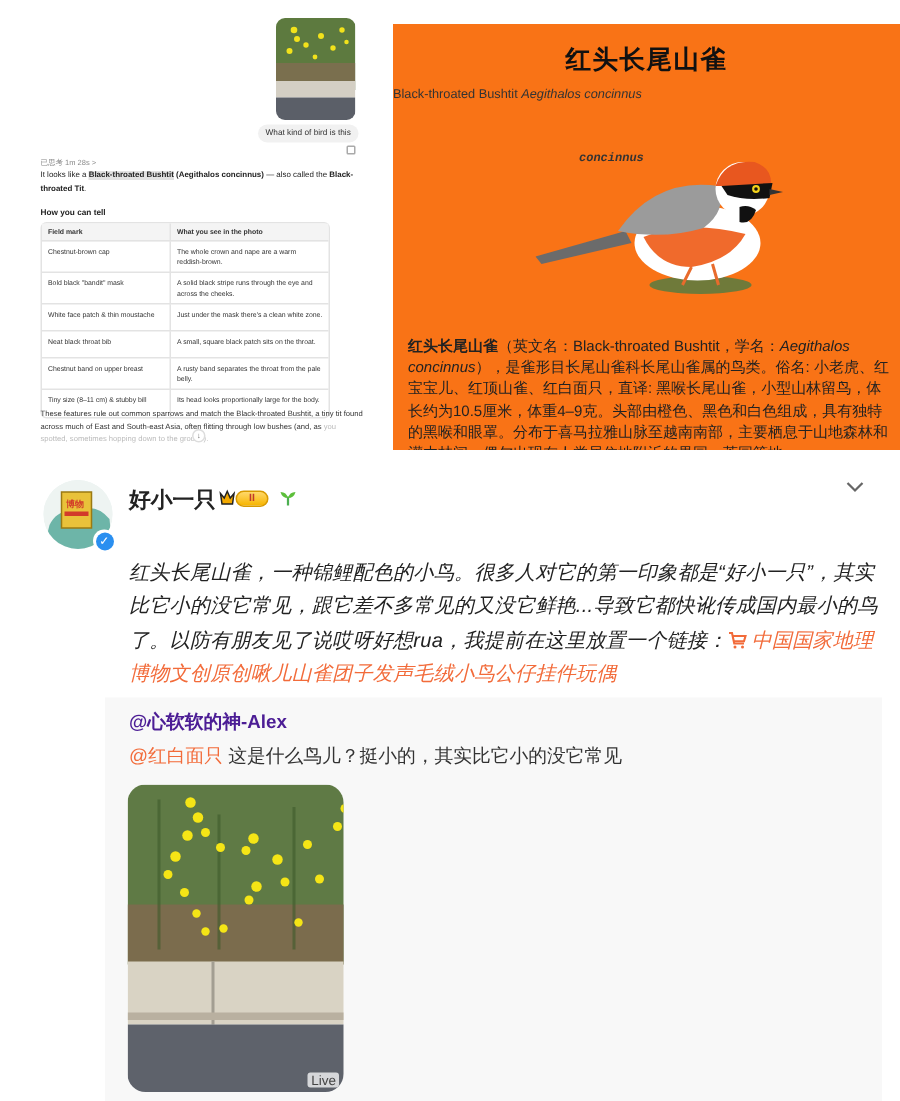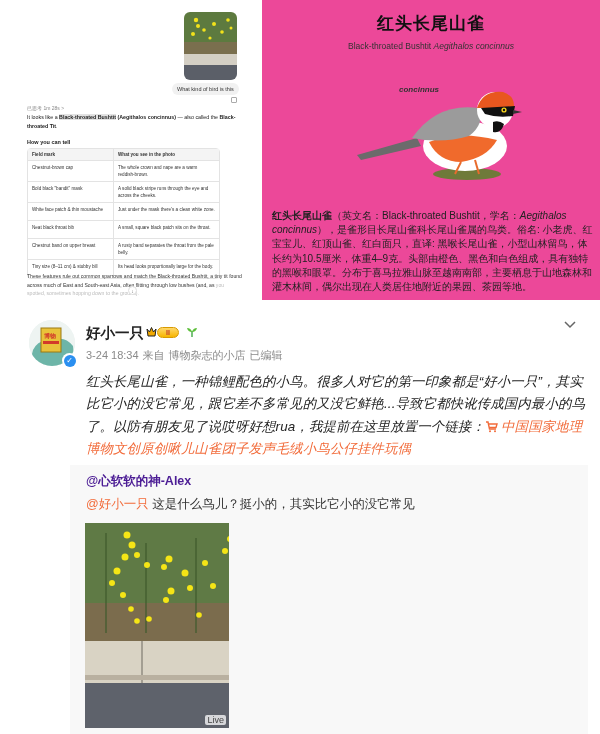--- a/index.html
+++ b/index.html
@@ -19,25 +19,25 @@
   .chat table { position: absolute; left: 27px; top: 148px; width: 193px; border-collapse: separate; border-spacing: 0; border: 1px solid #e3e3e3; border-radius: 4px; font-size: 4.6px; color: #333; }
   .chat th { background: #f4f4f4; font-weight: bold; text-align: left; padding: 3px 4px; height: 10px; border-bottom: 1px solid #e3e3e3; }
   .chat td { text-align: left; vertical-align: top; padding: 3px 4px; height: 18px; border-bottom: 1px solid #e3e3e3; line-height: 7px; }
   .chat tr:last-child td { border-bottom: none; }
   .chat th:first-child, .chat td:first-child { width: 86px; border-right: 1px solid #e3e3e3; }
   .chat .summary { position: absolute; left: 27px; top: 272px; width: 215px; font-size: 5.1px; line-height: 8.5px; color: #333; }
   .chat .summary .faded { color: #bbb; }
   .chat .scroll-btn { position: absolute; left: 128px; top: 286px; width: 9px; height: 9px; border-radius: 50%; background: #fff; border: 1px solid #ddd; font-size: 5px; line-height: 8px; text-align: center; color: #666; }
 
   
-  .card { position: absolute; left: 262px; top: 0; width: 338px; height: 300px; background: #ec4899; }
+  .card { position: absolute; left: 262px; top: 16px; width: 338px; height: 300px; background: #f97316; }
   .card .title { position: absolute; left: 0; width: 338px; top: 12px; text-align: center; font-size: 17px; font-weight: bold; color: #111; letter-spacing: 1px; }
-  .card .subtitle { position: absolute; left: 0; width: 338px; top: 41px; text-align: center; font-size: 8.5px; color: #333; }
+  .card .subtitle { position: absolute; left: 0; width: 338px; top: 41px; text-align: left; font-size: 8.5px; color: #333; }
   .card .subtitle i { font-style: italic; }
-  .card .bird-label { position: absolute; left: 124px; top: 85px; font-family: Liberation Sans, sans-serif; font-style: italic; font-weight: bold; font-size: 8px; color: #333; margin-left: 13px; }
+  .card .bird-label { position: absolute; left: 124px; top: 85px; font-family: Liberation Mono, monospace; font-style: italic; font-weight: bold; font-size: 8px; color: #333; }
   .card .bird { position: absolute; left: 95px; top: 80px; width: 170px; height: 110px; }
   .card .desc { position: absolute; left: 10px; top: 209px; width: 322px; font-size: 10px; line-height: 14.2px; color: #222; }
   .card .desc b { font-weight: bold; }
   .card .desc i { font-style: italic; }
 
   
   .post { position: absolute; left: 0; top: 300px; width: 600px; height: 434px; background: #fff; }
   .avatar { position: absolute; left: 29px; top: 20px; width: 46px; height: 46px; border-radius: 50%; background: #eaf2f1; overflow: hidden; }
   .verified { position: absolute; left: 62px; top: 53px; width: 15px; height: 15px; border-radius: 50%; background: #fff; }
   .verified .inner { position: absolute; left: 1.5px; top: 1.5px; width: 12px; height: 12px; border-radius: 50%; background: #2a8ff0; color: #fff; font-size: 8px; line-height: 12px; text-align: center; font-weight: bold; }
@@ -50,21 +50,21 @@
   .more-chevron { position: absolute; left: 563px; top: 320px; width: 14px; height: 10px; }
   .post-text { position: absolute; left: 86px; top: 71px; width: 500px; font-size: 13.4px; line-height: 22.3px; color: #222; letter-spacing: 0.15px; font-style: italic; }
   .link { color: #f26b3a; }
   .link .cart { display: inline-block; vertical-align: -2px; margin-right: 3px; }
 
   
   .repost { position: absolute; left: 70px; top: 165px; width: 518px; height: 269px; background: #f8f8f8; }
   .repost .ruser { position: absolute; left: 16px; top: 8px; font-size: 12.5px; font-weight: bold; color: #4c1d95; }
   .repost .rtext { position: absolute; left: 16px; top: 31px; font-size: 12.5px; color: #333; }
   .repost .rtext .mention { color: #f26b3a; }
-  .repost .photo { position: absolute; left: 15px; top: 58px; width: 144px; height: 205px; border-radius: 0; overflow: hidden; }
+  .repost .photo { position: absolute; left: 15px; top: 58px; width: 144px; height: 205px; border-radius: 12px; overflow: hidden; }
   .live { position: absolute; right: 3px; bottom: 3px; font-size: 9px; color: #444; background: rgba(255,255,255,0.75); padding: 0 2px; border-radius: 2px; }
 </style>
 </head>
 <body>
 
 <div class="chat">
   <div class="user-photo">
     <svg width="53" height="68" viewBox="0 0 53 68">
       <rect width="53" height="48" fill="#5d7a3f"></rect>
       <rect y="30" width="53" height="18" fill="#7a6f4e"></rect>
@@ -179,36 +179,33 @@
   <div class="username">好小一只</div>
   <svg class="crown" width="11" height="11" viewBox="0 0 11 11">
     <path d="M1 3 L3.5 6 L5.5 1.5 L7.5 6 L10 3 L9 10 L2 10 Z" fill="#f2a900" stroke="#222" stroke-width="1"></path>
   </svg>
   <div class="level-badge">II</div>
   <svg class="sprout" width="12" height="12" viewBox="0 0 12 12">
     <path d="M6 11 L6 5" stroke="#4caf50" stroke-width="1.5"></path>
     <path d="M6 6 Q2 6 1 2 Q5 2 6 6 Z" fill="#5cbf3a"></path>
     <path d="M6 6 Q10 6 11 2 Q7 2 6 6 Z" fill="#5cbf3a"></path>
   </svg>
-  <div class="meta">
-    <span>3-24 18:34</span><span>来自</span><span>博物杂志的小店</span><span>已编辑</span>
-  </div>
   <div class="post-text">
     <span>红头长尾山雀，一种锦鲤配色的小鸟。很多人对它的第一印象都是“好小一只”，其实比它小的没它常见，跟它差不多常见的又没它鲜艳...导致它都快讹传成国内最小的鸟了。以防有朋友见了说哎呀好想rua，我提前在这里放置一个链接：</span><span class="link"><svg class="cart" width="13" height="13" viewBox="0 0 13 13">
           <path d="M1 2 L3 2 L4.5 9 L11 9" fill="none" stroke="#f26b3a" stroke-width="1.4"></path>
           <path d="M3.5 4 L12 4 L11 7.5 L4.2 7.5" fill="none" stroke="#f26b3a" stroke-width="1.4"></path>
           <circle cx="5" cy="11.3" r="1" fill="#f26b3a"></circle>
           <circle cx="10" cy="11.3" r="1" fill="#f26b3a"></circle>
         </svg><span>中国国家地理博物文创原创啾儿山雀团子发声毛绒小鸟公仔挂件玩偶</span></span>
   </div>
 
   <div class="repost">
     <div class="ruser">@心软软的神-Alex</div>
     <div class="rtext">
-      <span class="mention">@好小一只</span><span> 这是什么鸟儿？挺小的，其实比它小的没它常见</span>
+      <span class="mention">@红白面只</span><span> 这是什么鸟儿？挺小的，其实比它小的没它常见</span>
     </div>
     <div class="photo">
       <svg width="153" height="205" viewBox="0 0 153 205">
         <rect width="153" height="120" fill="#5f7a45"></rect>
         <rect y="80" width="153" height="40" fill="#7b6c4d"></rect>
         <g fill="#3e5a2c" opacity="0.6">
           <rect x="20" y="10" width="2" height="100"></rect>
             <rect x="60" y="20" width="2" height="90"></rect>
             <rect x="110" y="15" width="2" height="95"></rect>
         </g>

